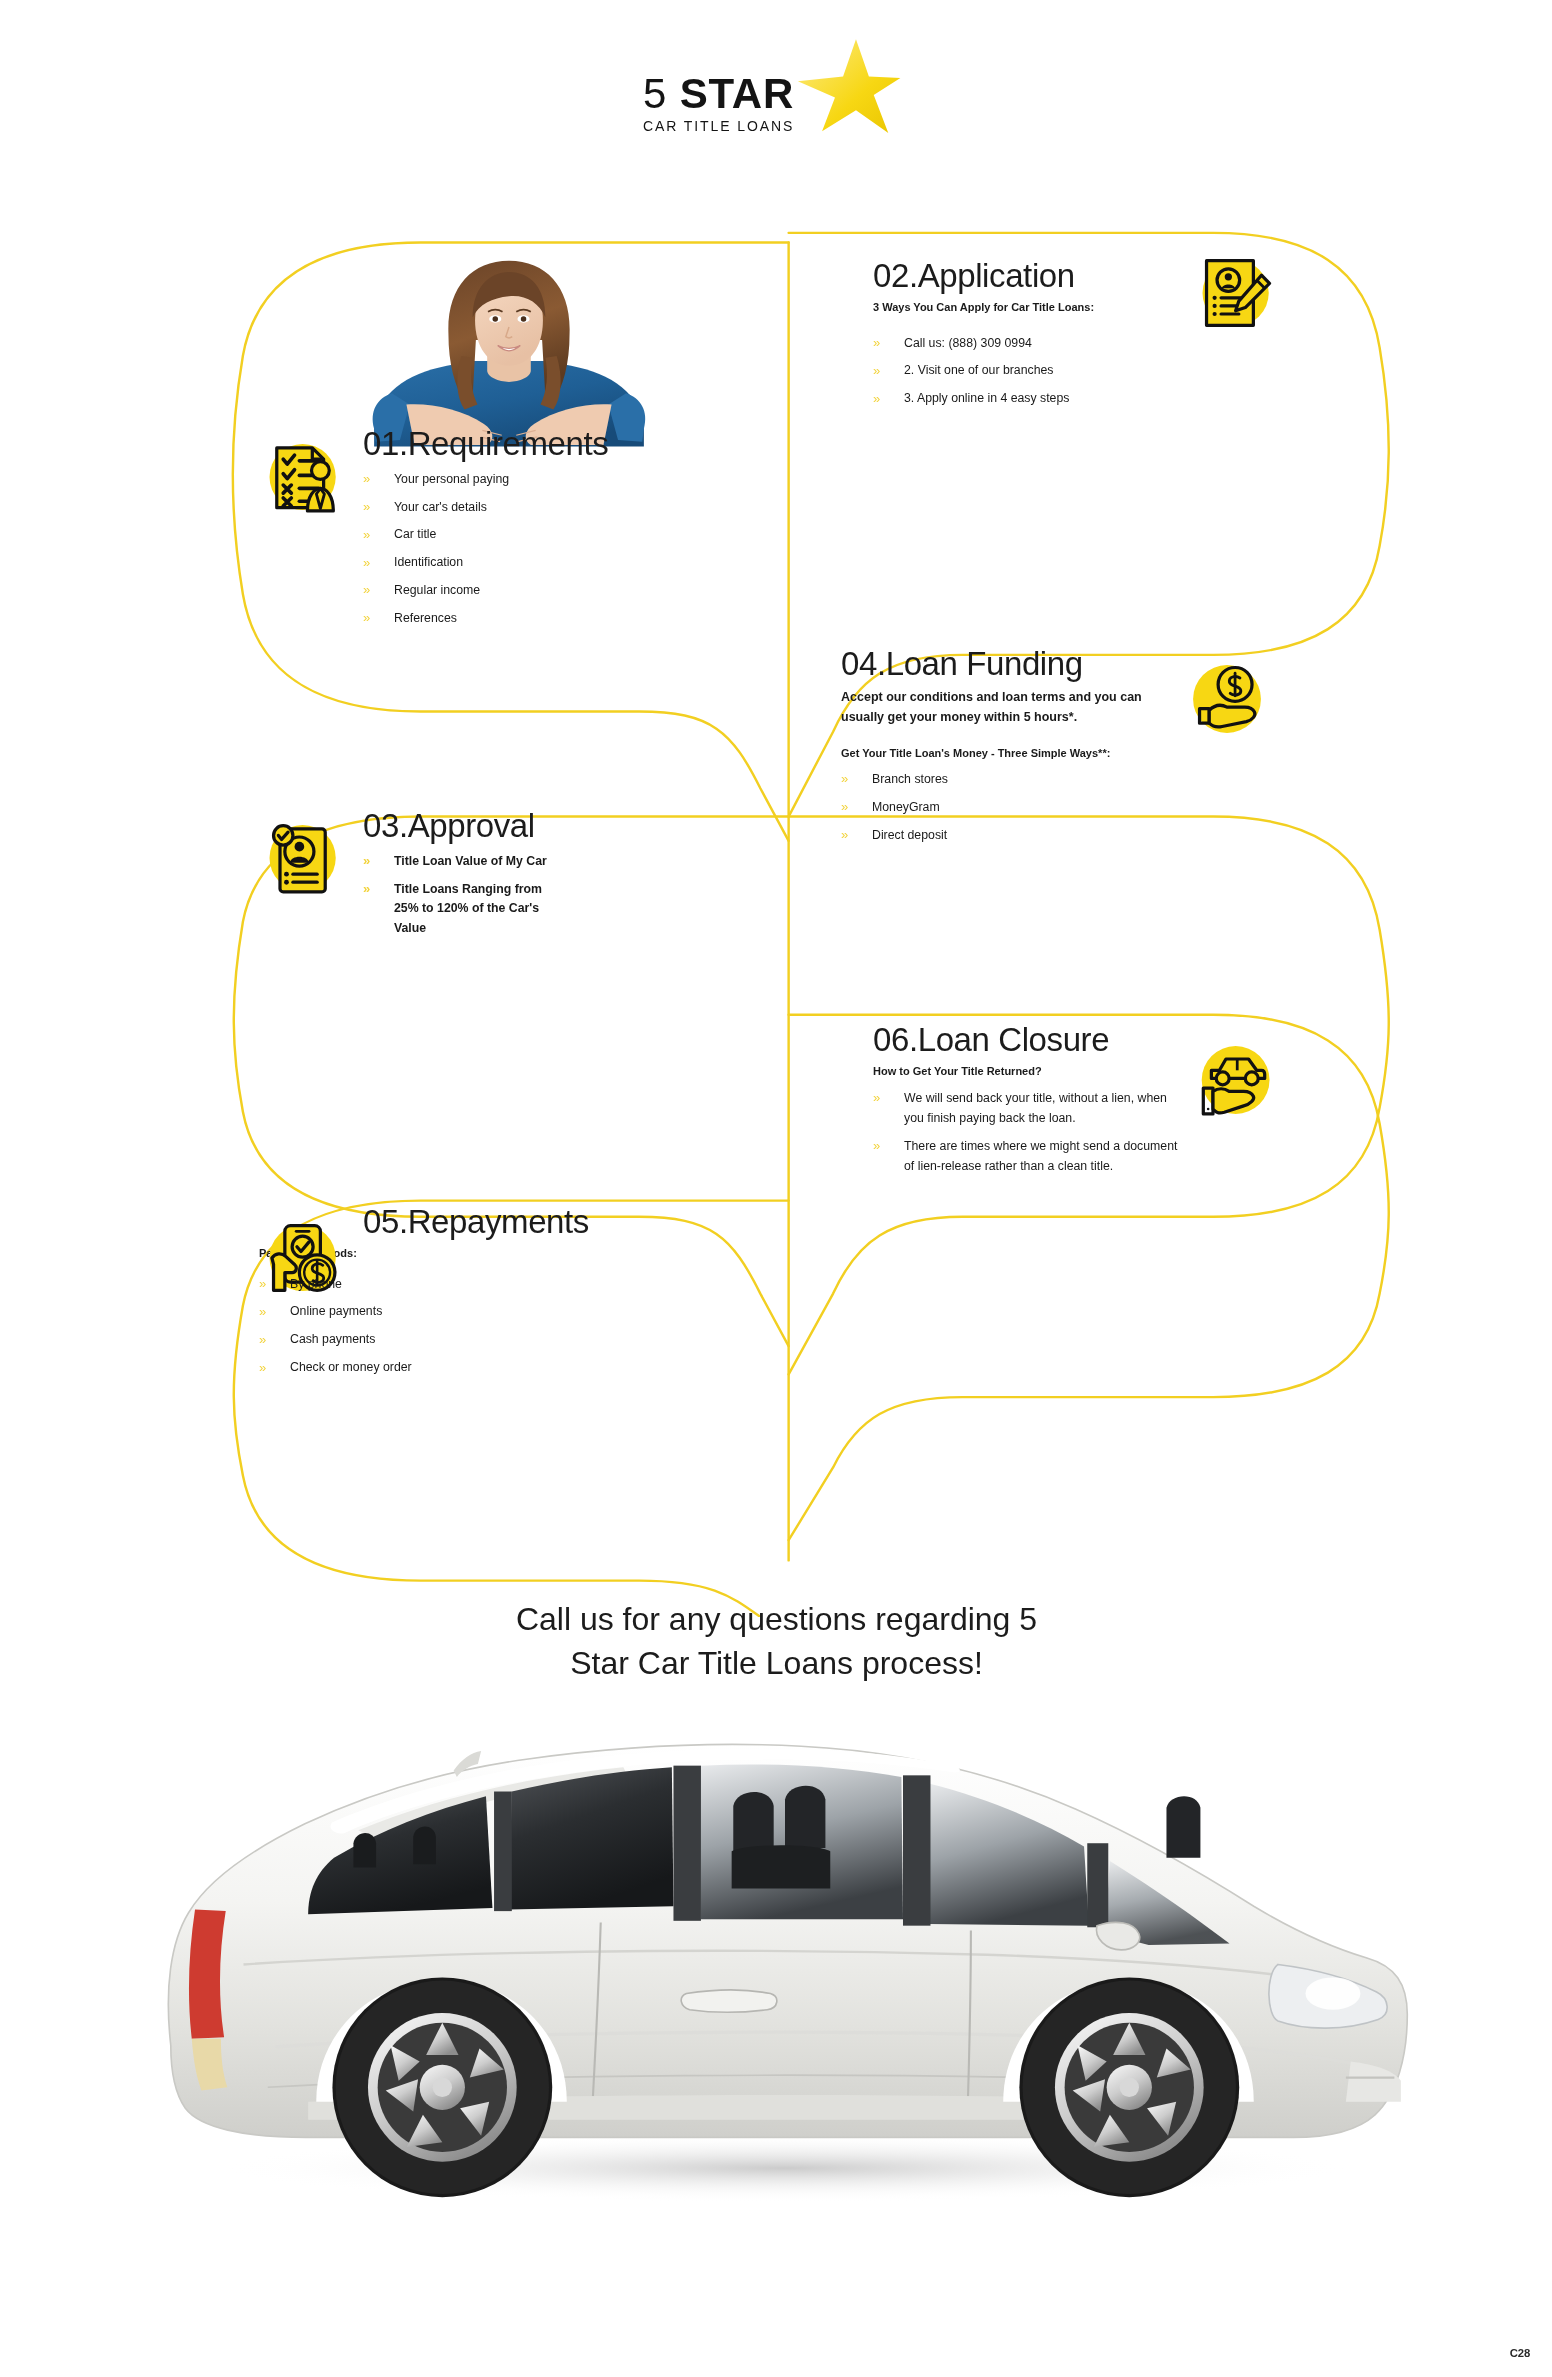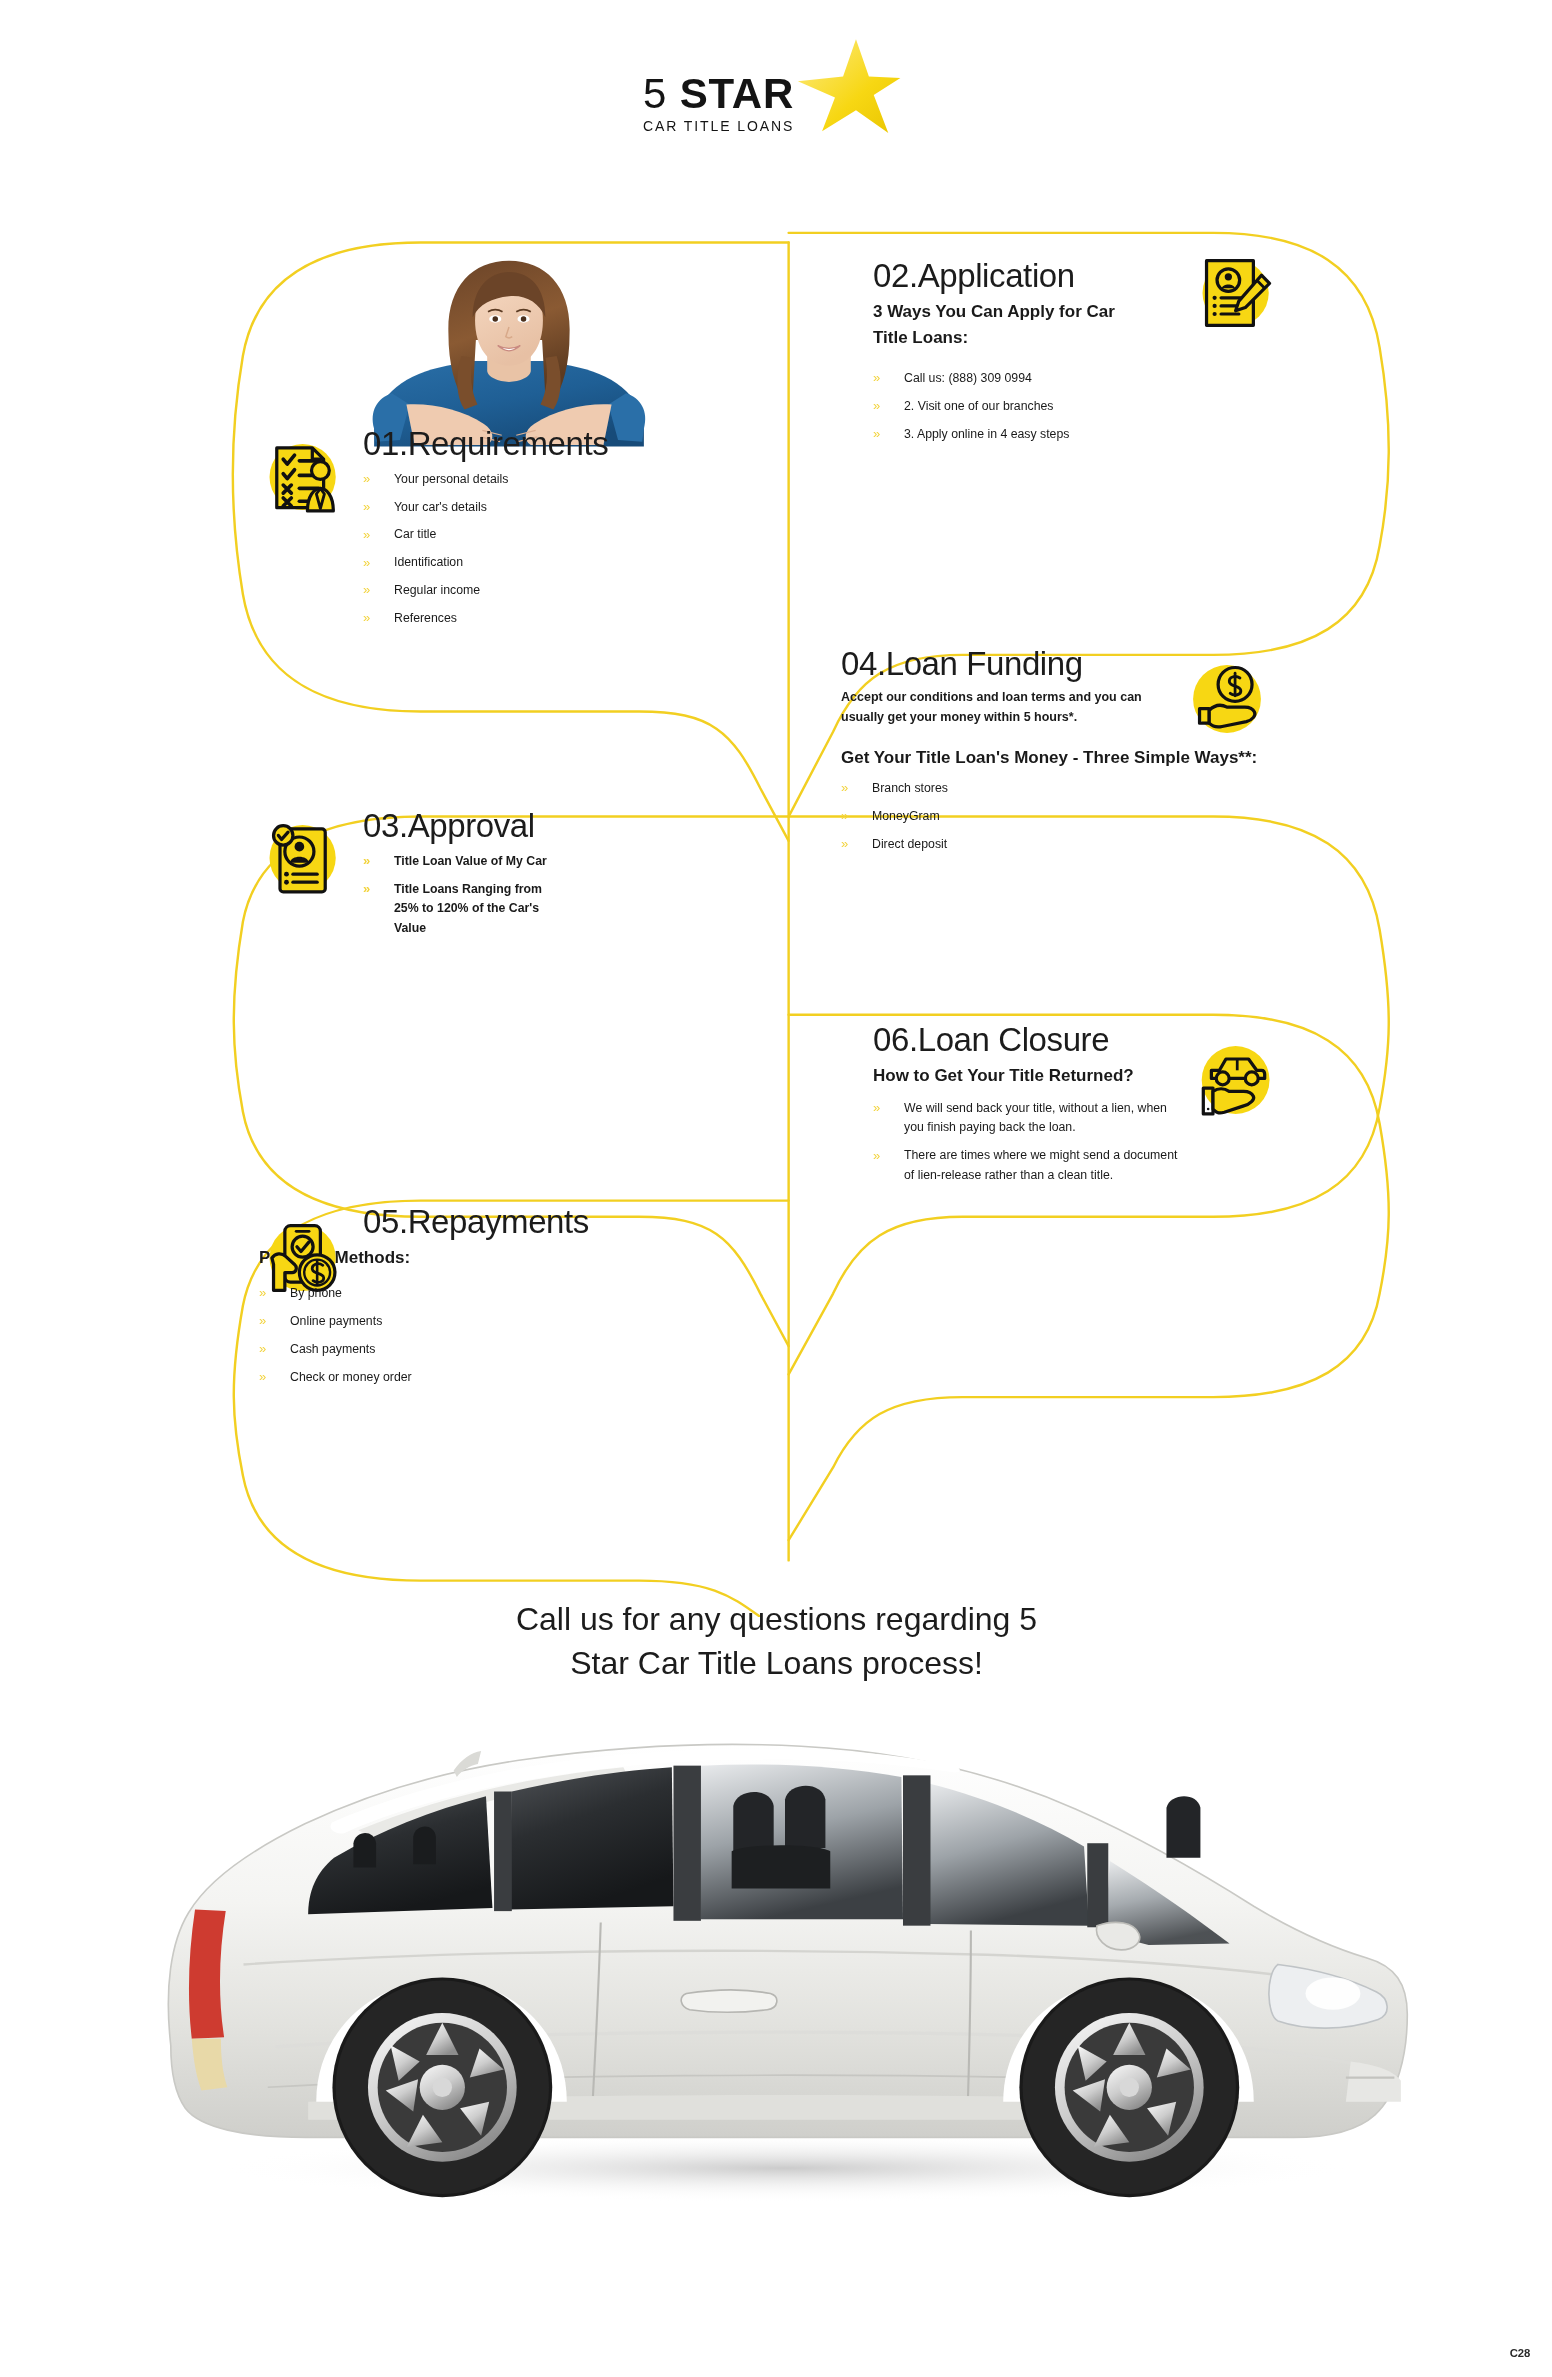--- a/index.html
+++ b/index.html
@@ -84,21 +84,21 @@
     line-height: 1.05;
   }
   .icon-badge {
     position: absolute;
     width: 84px;
     height: 84px;
   }
   .icon-badge svg { display: block; width: 84px; height: 84px; }
 
   .sub-line {
-    font-size: 17px;
+    font-size: 11px;
     font-weight: 700;
     line-height: 1.55;
     color: #1a1a1a;
     margin-top: 3.2px;
   }
   .body-line {
     font-size: 12.5px;
     font-weight: 700;
     line-height: 1.55;
     color: #1a1a1a;
@@ -301,21 +301,21 @@
         <line x1="50" y1="82" x2="74" y2="82" stroke="#111" stroke-width="4.5" stroke-linecap="round"></line>
         <circle cx="76" cy="44" r="11" fill="#F7D713" stroke="#111" stroke-width="4"></circle>
         <path d="M60,94 C60,76 68,66 76,66 C84,66 92,76 92,94 Z" fill="#F7D713" stroke="#111" stroke-width="4" stroke-linejoin="round"></path>
         <path d="M76,66 l-5,7 l5,18 l5,-18 Z" fill="#F7D713" stroke="#111" stroke-width="3.5" stroke-linejoin="round"></path>
       </svg>
     </div>
     <div class="card-head" style="padding-left:104px;">
       <div class="card-title">01.Requirements</div>
     </div>
     <ul class="bullets" style="padding-left:104px;">
-      <li><span class="chev">»</span><span>Your personal details</span></li>
+      <li><span class="chev">»</span><span>Your personal paying</span></li>
       <li><span class="chev">»</span><span>Your car's details</span></li>
       <li><span class="chev">»</span><span>Car title</span></li>
       <li><span class="chev">»</span><span>Identification</span></li>
       <li><span class="chev">»</span><span>Regular income</span></li>
       <li><span class="chev">»</span><span>References</span></li>
     </ul>
   </div>
 
   <div class="card" style="left:873px; top:259px; width:453px;">
     <div class="icon-badge" style="left:319px; top:-8px;">

